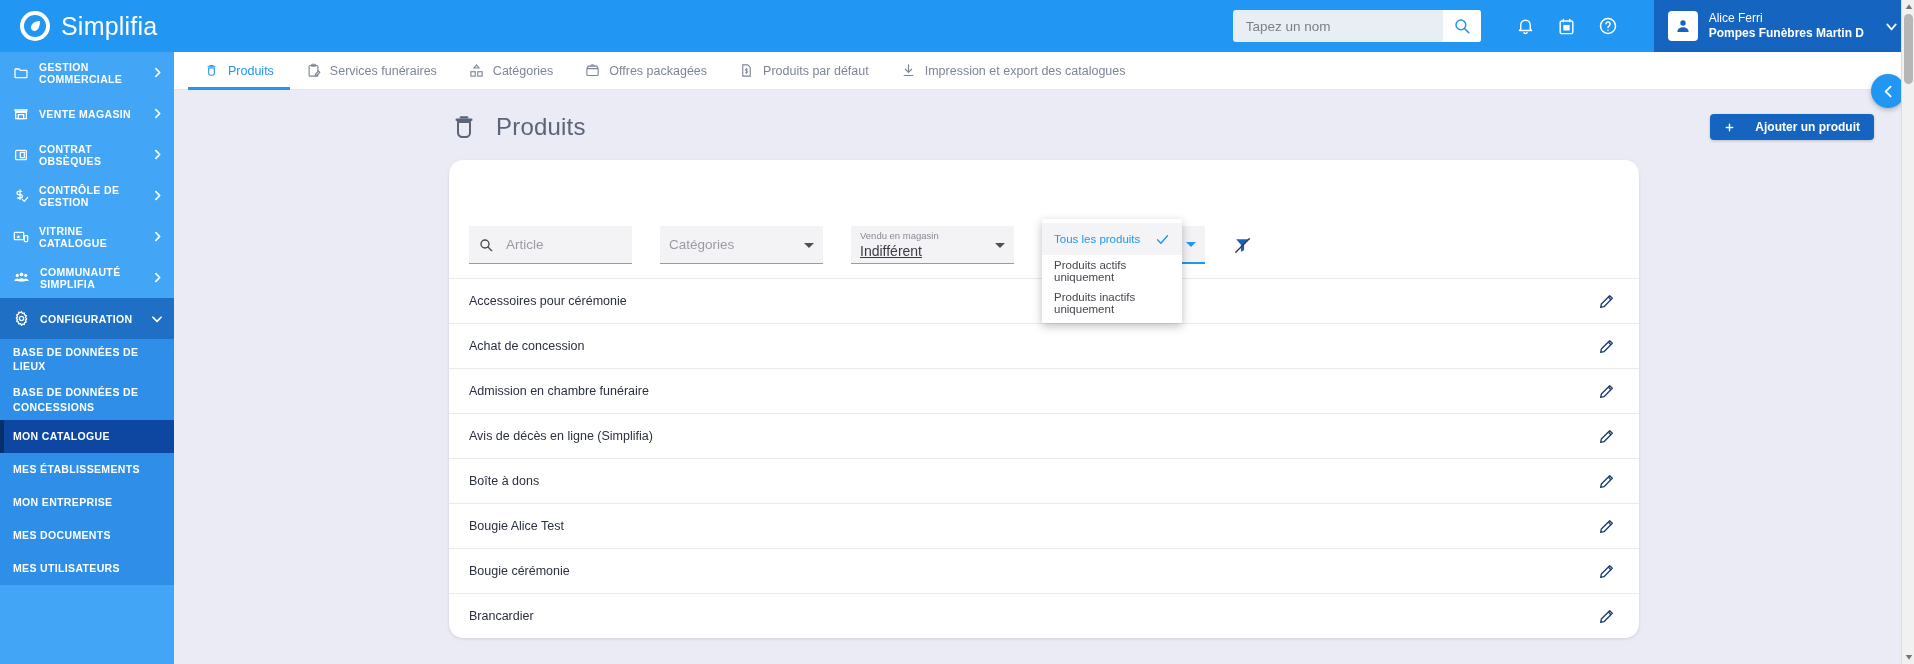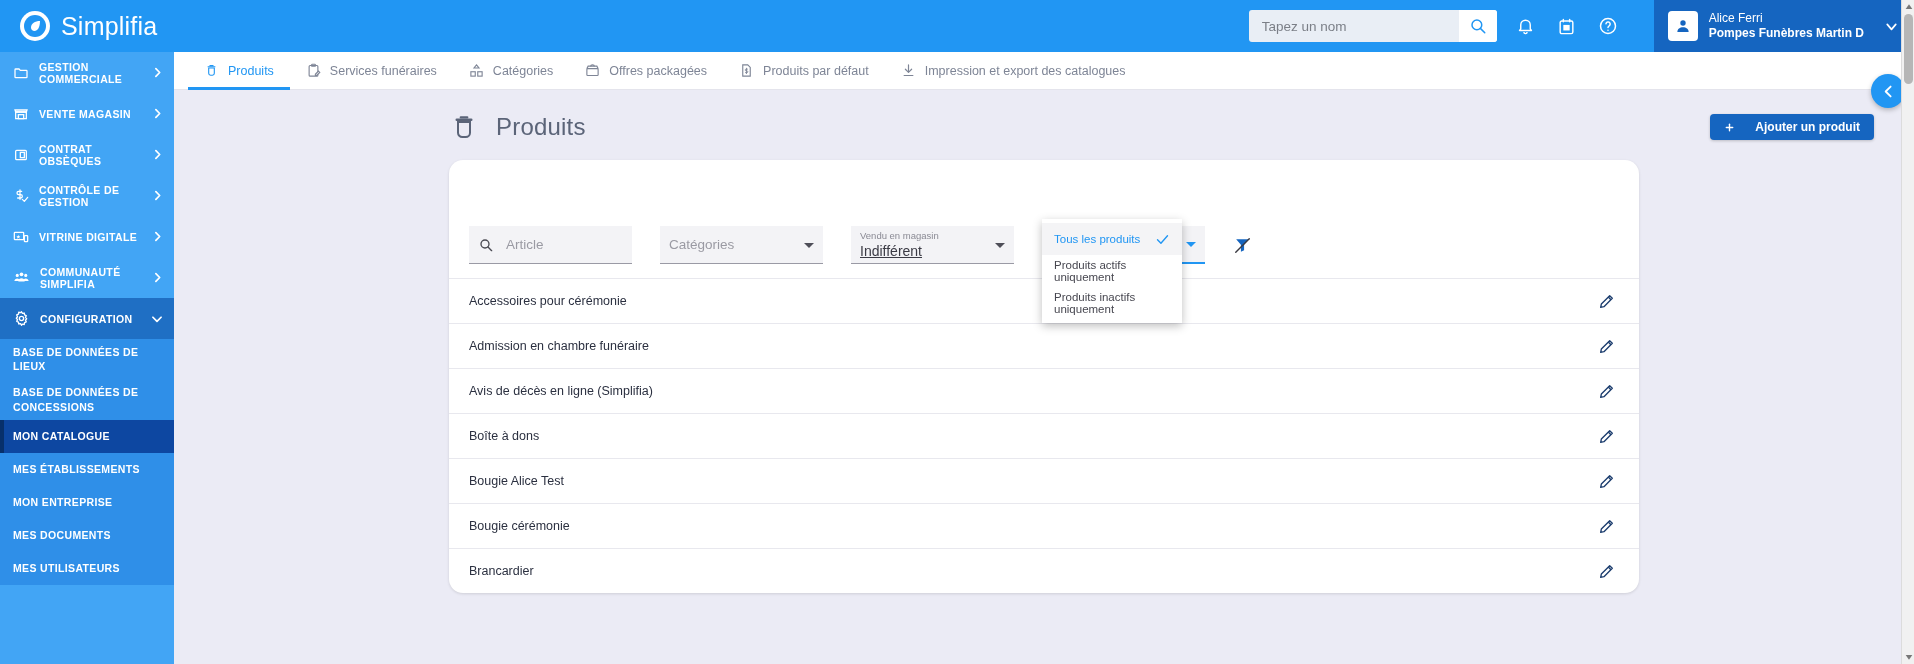--- a/index.html
+++ b/index.html
@@ -16,21 +16,21 @@
     position:absolute; left:0; top:0; width:1914px; height:52px;
     background:#2196f3; display:flex; align-items:center;
   }
   .brand { display:flex; align-items:center; gap:11px; padding-left:20px; width:213px; }
   .brand-logo { width:30px; height:30px; border-radius:50%; background:#fff; display:flex; align-items:center; justify-content:center; }
   .brand-name { color:#fff; font-size:25px; font-weight:400; letter-spacing:.2px; }
 
   .topbar-spacer { flex:1; }
   .search-box {
     width:248px; height:32px; background:#e9eef5; border-radius:3px;
-    display:flex; align-items:center; overflow:hidden; margin-right:12px;
+    display:flex; align-items:center; overflow:hidden; margin-right:28px;
   }
   .search-box input {
     flex:1; border:none; outline:none; background:transparent;
     font-family:"Liberation Sans", sans-serif; font-size:13.5px; color:#555;
     padding-left:13px;
   }
   .search-box input::placeholder { color:#7b7f87; }
   .search-btn { width:38px; height:32px; background:#fff; display:flex; align-items:center; justify-content:center; cursor:pointer; }
 
   .topicon { width:34px; height:34px; display:flex; align-items:center; justify-content:center; cursor:pointer; margin-right:7px; }
@@ -281,21 +281,21 @@
     </div>
 
     <div class="nav-group">
       <span style="display:flex;">
         <svg width="16" height="16" viewBox="0 0 24 24" fill="none" stroke="#fff" stroke-width="1.9">
             <rect x="2" y="5" width="14" height="11" rx="1"></rect>
             <rect x="17" y="10" width="5" height="9" rx="1"></rect>
             <path d="M8 9l1 2h2l-1.6 1.4.6 2.1L8 13.3 6 14.5l.6-2.1L5 11h2z" fill="#fff" stroke="none"></path>
           </svg>
       </span>
-      <span class="ng-label">VITRINE DIGITALE</span>
+      <span class="ng-label">VITRINE CATALOGUE</span>
       <span style="display:flex;">
         <svg width="13" height="13" viewBox="0 0 24 24" fill="none" stroke="#fff" stroke-width="3.2" stroke-linecap="round" stroke-linejoin="round">
             <polyline points="9,5 16,12 9,19"></polyline>
           </svg>
       </span>
     </div>
 
     <div class="nav-group">
       <span style="display:flex;">
         <svg width="17" height="17" viewBox="0 0 24 24" fill="#fff">
@@ -522,20 +522,29 @@
       <div class="row">
         <span class="rname">Accessoires pour cérémonie</span>
         <span class="edit">
           <svg width="17" height="17" viewBox="0 0 24 24" fill="none" stroke="#1c3d6e" stroke-width="1.9" stroke-linejoin="round">
               <path d="M16.5 3.8l3.7 3.7L8.4 19.3l-4.6.9.9-4.6z"></path>
               <line x1="14.6" y1="5.7" x2="18.3" y2="9.4"></line>
             </svg>
         </span>
       </div>
 
+      <div class="row">
+        <span class="rname">Achat de concession</span>
+        <span class="edit">
+          <svg width="17" height="17" viewBox="0 0 24 24" fill="none" stroke="#1c3d6e" stroke-width="1.9" stroke-linejoin="round">
+              <path d="M16.5 3.8l3.7 3.7L8.4 19.3l-4.6.9.9-4.6z"></path>
+              <line x1="14.6" y1="5.7" x2="18.3" y2="9.4"></line>
+            </svg>
+        </span>
+      </div>
 
       <div class="row">
         <span class="rname">Admission en chambre funéraire</span>
         <span class="edit">
           <svg width="17" height="17" viewBox="0 0 24 24" fill="none" stroke="#1c3d6e" stroke-width="1.9" stroke-linejoin="round">
               <path d="M16.5 3.8l3.7 3.7L8.4 19.3l-4.6.9.9-4.6z"></path>
               <line x1="14.6" y1="5.7" x2="18.3" y2="9.4"></line>
             </svg>
         </span>
       </div>

